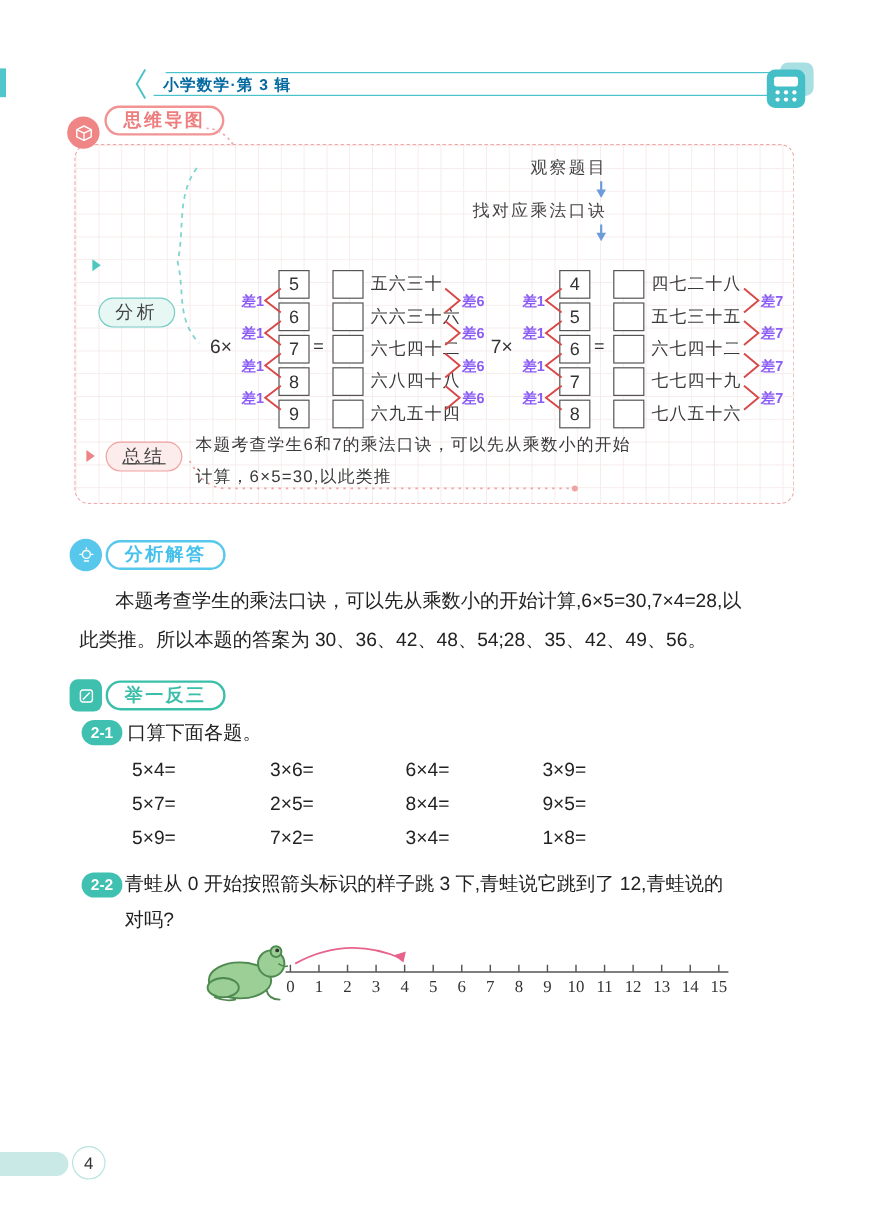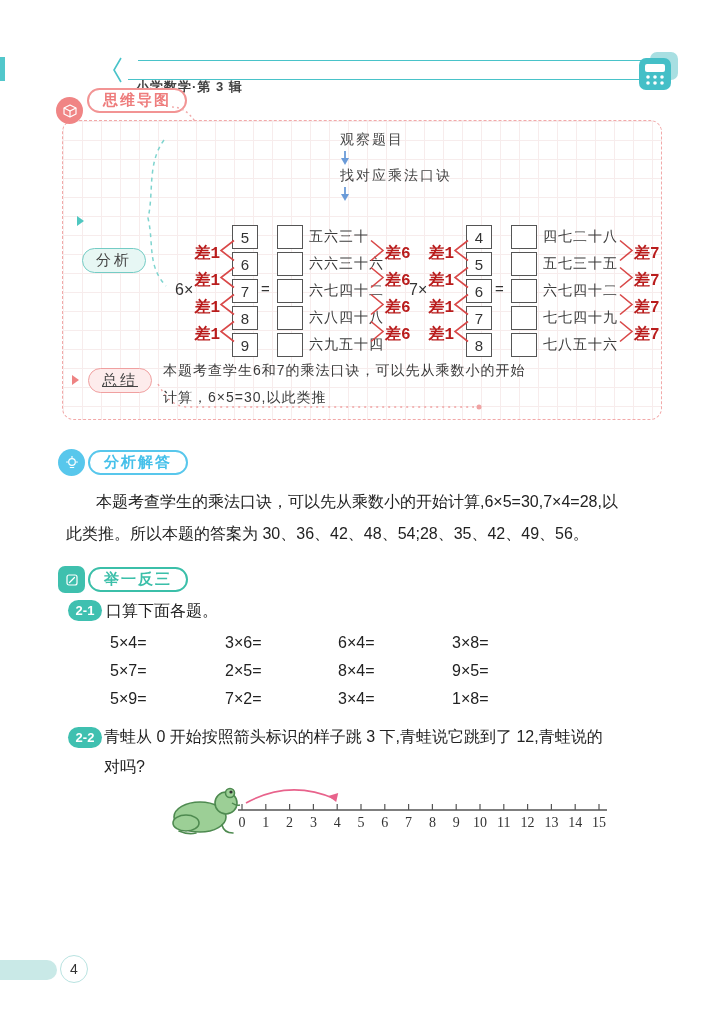--- a/index.html
+++ b/index.html
@@ -3,57 +3,57 @@
 <meta charset="utf-8">
 <style>
   * { margin:0; padding:0; box-sizing:border-box; }
   html,body { background:#fff; }
   body { font-family:"Liberation Sans", sans-serif; color:#333; }
   .page { position:relative; width:724px; height:1024px; background:#fff; overflow:hidden; }
 
   
   .edge-tick { position:absolute; left:0; top:57px; width:5px; height:24px; background:#52c7cb; }
   .hdr-chevron { position:absolute; left:112px; top:56px; }
-  .hdr-title { position:absolute; left:136px; top:62px; font-size:13px; font-weight:bold; color:#404040; letter-spacing:1px;margin-top:16px; }
+  .hdr-title { position:absolute; left:136px; top:62px; font-size:13px; font-weight:bold; color:#0369a1; letter-spacing:1px; }
   .hdr-line { position:absolute; height:0; border-top:1.5px solid #49c3c9; }
   .hdr-line.top { left:138px; top:60px; width:505px; }
   .hdr-line.bot { left:128px; top:79px; width:515px; }
   .calc-wrap { position:absolute; left:636px; top:50px; width:60px; height:44px; }
 
   
   .badge-icon { position:absolute; width:27px; height:27px; border-radius:50%;
     display:flex; align-items:center; justify-content:center; }
   .badge-icon.square { border-radius:7px; }
   .badge-pill { position:absolute; height:25px; border-radius:14px; display:flex; align-items:center;
     padding:0 14px; font-size:15px; font-weight:bold; letter-spacing:2px; background:#fff; }
 
   
   .mindmap-box { position:absolute; left:62px; top:120px; width:600px; height:300px;
     border:1.5px dashed #f2a9a9; border-radius:12px;
     background-image:linear-gradient(to right,#f7ecec 1px,transparent 1px),
                      linear-gradient(to bottom,#f7ecec 1px,transparent 1px);
     background-size:19px 19px; }
-  .flow-col { position:absolute; left:340px; top:131px; width:166px; text-align:left; }
+  .flow-col { position:absolute; left:340px; top:131px; width:166px; text-align:right; }
   .flow-step { font-size:14px; color:#444; letter-spacing:2px; height:19px; }
   .flow-arrow { height:17px; }
 
   .bubble { position:absolute; height:25px; display:flex; align-items:center; justify-content:center;
     padding:0 13px; border-radius:13px; font-size:15px; letter-spacing:3px; color:#444; }
   .bubble.teal { background:#e7f7f4; border:1.5px solid #74ccc5; }
   .bubble.pink { background:#fdecec; border:1.5px solid #f0a0a0; }
   .tri { position:absolute; width:0; height:0; border-top:5px solid transparent; border-bottom:5px solid transparent; }
   .tri.teal { border-left:7px solid #4fc7c0; }
   .tri.pink { border-left:7px solid #ee8383; }
 
   
   .diagram { position:absolute; width:105px; height:135px; }
   .dg-box { position:absolute; width:26px; height:24px; border:1.5px solid #555; background:#fff;
     display:flex; align-items:center; justify-content:center; font-size:15px; color:#333; }
   .dg-formula { position:absolute; left:77px; font-size:14px; letter-spacing:1px; color:#3a3a3a; white-space:nowrap; }
-  .dg-diff { position:absolute; font-size:16px; font-weight:bold; color:#b91c1c; white-space:nowrap;font-family:Liberation Mono, monospace; }
+  .dg-diff { position:absolute; font-size:12px; font-weight:bold; color:#8b5cf6; white-space:nowrap; }
   .dg-diff-l { left:-52px; width:40px; text-align:right; }
   .dg-factor { position:absolute; left:-57px; top:56px; font-size:16px; color:#333; }
   .dg-eq { position:absolute; left:29px; top:55px; font-size:15px; color:#333; }
   .dg-zig { position:absolute; top:0; }
 
   .summary-line { position:absolute; left:163px; font-size:14px; color:#3a3a3a; white-space:nowrap; letter-spacing:1px; }
 
   
   .serif { font-family:Liberation Sans, sans-serif; }
   .sol-lines { position:absolute; left:66px; top:486px; width:610px; font-size:16px; line-height:32px; color:#222; }
@@ -248,21 +248,21 @@
     </svg>
   </div>
   <div class="badge-pill" style="left:88px; top:567px; border:2px solid #3bbfa9; color:#3bbfa9;">举一反三</div>
 
   <div class="q-pill" style="left:68px; top:600px;">2-1</div>
   <div class="q-prompt serif" style="top:601px;">口算下面各题。</div>
   <div class="problems-grid serif">
       <div>5×4=</div>
       <div>3×6=</div>
       <div>6×4=</div>
-      <div>3×8=</div>
+      <div>3×9=</div>
       <div>5×7=</div>
       <div>2×5=</div>
       <div>8×4=</div>
       <div>9×5=</div>
       <div>5×9=</div>
       <div>7×2=</div>
       <div>3×4=</div>
       <div>1×8=</div>
     </div>
 

